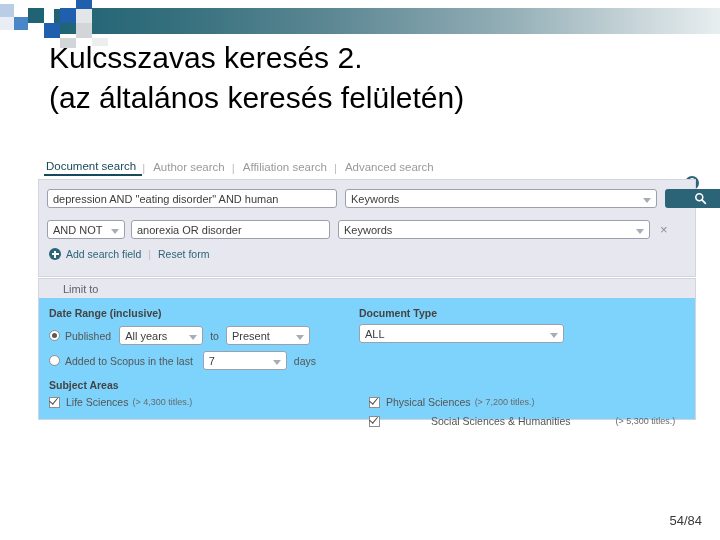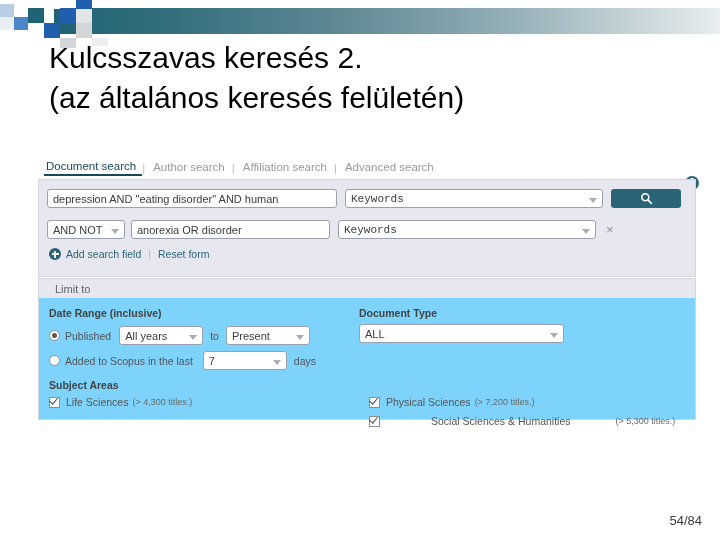--- a/index.html
+++ b/index.html
@@ -123,21 +123,21 @@
   }
   .sel::after {
     content: "";
     position: absolute;
     right: 5px; top: 8px;
     border-left: 4px solid transparent;
     border-right: 4px solid transparent;
     border-top: 5px solid #a7adb8;
   }
   .op { width: 78px; margin-right: 6px; }
-  .kw { width: 258px; font-family: Liberation Mono, monospace; }
+  .kw { width: 312px; }
 
   .searchbtn {
     width: 70px; height: 19px;
     background: #2c6477;
     border-radius: 3px;
     margin-left: 8px;
     display: flex;
     align-items: center;
     justify-content: center;
   }
@@ -179,21 +179,21 @@
     left: 0; top: 123px;
     width: 658px; height: 20px;
     background: #e7e8ef;
     border: 1px solid #d3d4dd;
     border-bottom: none;
     box-sizing: border-box;
     font-size: 11px;
     color: #5e6168;
     display: flex;
     align-items: center;
-    padding-left: 16px;
+    padding-left: 24px;
   }
 
   .limitbody {
     position: absolute;
     left: 0; top: 143px;
     width: 658px; height: 122px;
     background: #7dd3fc;
     border: 1px solid #d3d4dd;
     border-top: none;
     box-sizing: border-box;

